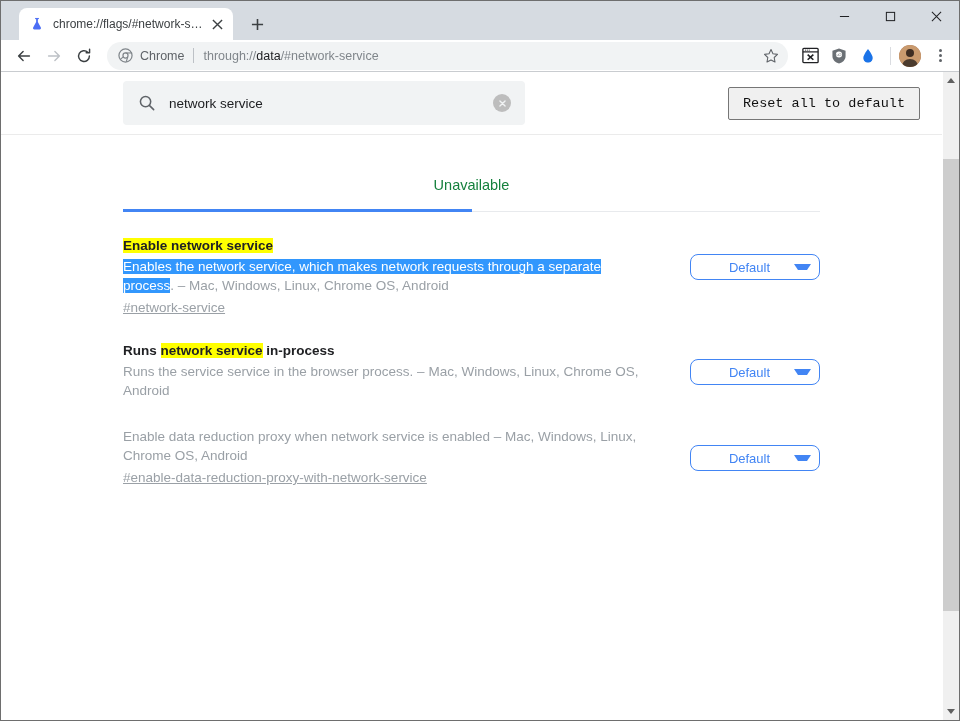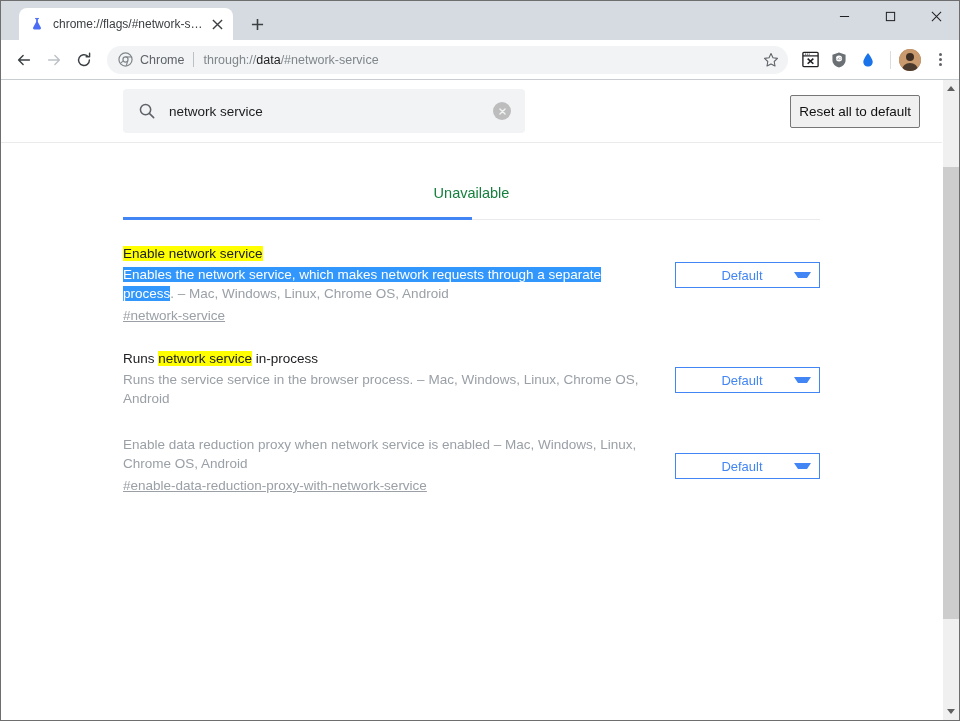--- a/index.html
+++ b/index.html
@@ -95,21 +95,21 @@
     width: 46px;
     height: 31px;
     display: flex;
     align-items: center;
     justify-content: center;
     color: #202124;
   }
 
   
   .toolbar {
-    height: 40px;
+    height: 32px;
     background: #ffffff;
     display: flex;
     align-items: center;
     padding: 0 6px 0 8px;
     box-sizing: border-box;
     border-bottom: 1px solid #c9ccd0;
     flex: 0 0 auto;
   }
   .navbtn {
     width: 30px;
@@ -282,27 +282,27 @@
     display: flex;
     align-items: center;
     justify-content: center;
     color: #f1f3f4;
     font-size: 12px;
     line-height: 1;
   }
   .reset-btn {
     margin-left: auto;
     height: 31px;
-    padding: 0 8px;
+    padding: 0 14px;
     background: #f0f0f0;
     border: 1px solid #767676;
     border-radius: 2px;
     font-size: 13.5px;
     color: #111;
-    font-family: Liberation Sans, sans-serif;
+    font-family: Liberation Mono, monospace;
     display: flex;
     align-items: center;
   }
 
   
   .flagtabs {
     margin: 24px 122px 0 122px;
     height: 52px;
     display: flex;
     position: relative;
@@ -337,21 +337,21 @@
     display: flex;
     align-items: flex-start;
     padding-bottom: 24px;
   }
   .flaginfo {
     width: 525px;
     flex: 0 0 525px;
   }
   .flagname {
     font-size: 13.5px;
-    font-weight: normal;
+    font-weight: bold;
     color: #202124;
     line-height: 19px;
     margin-bottom: 2px;
   }
   .hl { background: #ffff00; color: #202124; }
   .flagdesc {
     font-size: 13.5px;
     color: #9aa0a6;
     line-height: 19px;
     margin-bottom: 3px;
@@ -367,24 +367,24 @@
     text-decoration: underline;
     line-height: 19px;
     display: inline-block;
   }
   .flagselect-wrap {
     flex: 0 0 auto;
     margin-left: auto;
     padding-top: 18px;
   }
   .flagselect {
-    width: 145px;
+    width: 130px;
     height: 26px;
     border: 1px solid #4285f4;
-    border-radius: 0;
+    border-radius: 8px;
     background: #ffffff;
     display: flex;
     align-items: center;
     box-sizing: border-box;
     padding: 0 8px 0 0;
     position: relative;
   }
   .flagselect span.val {
     flex: 1 1 auto;
     text-align: center;

